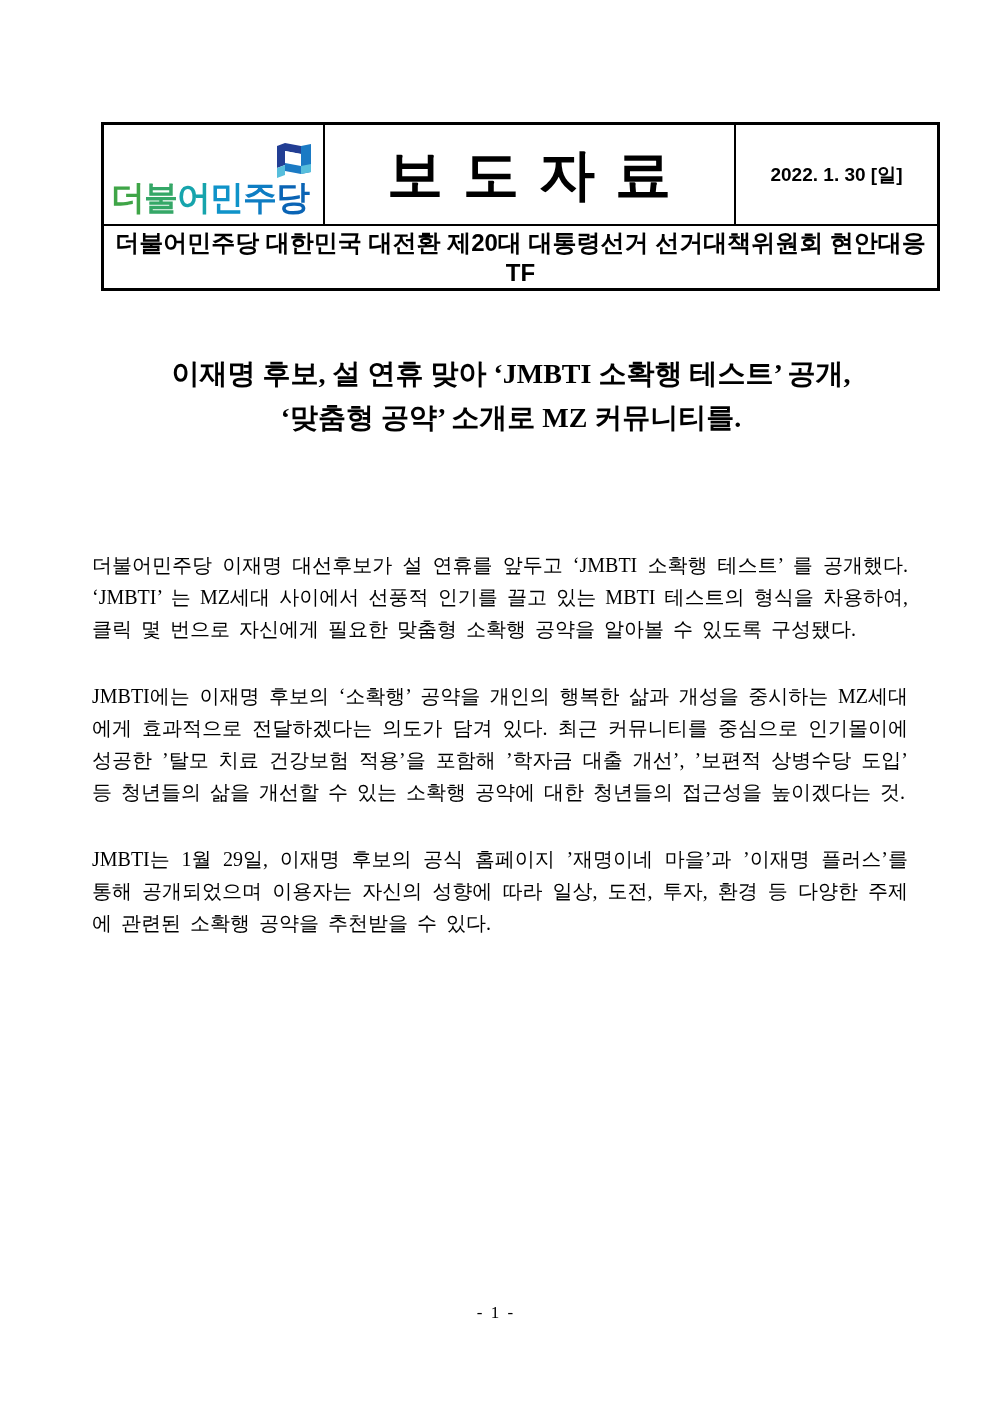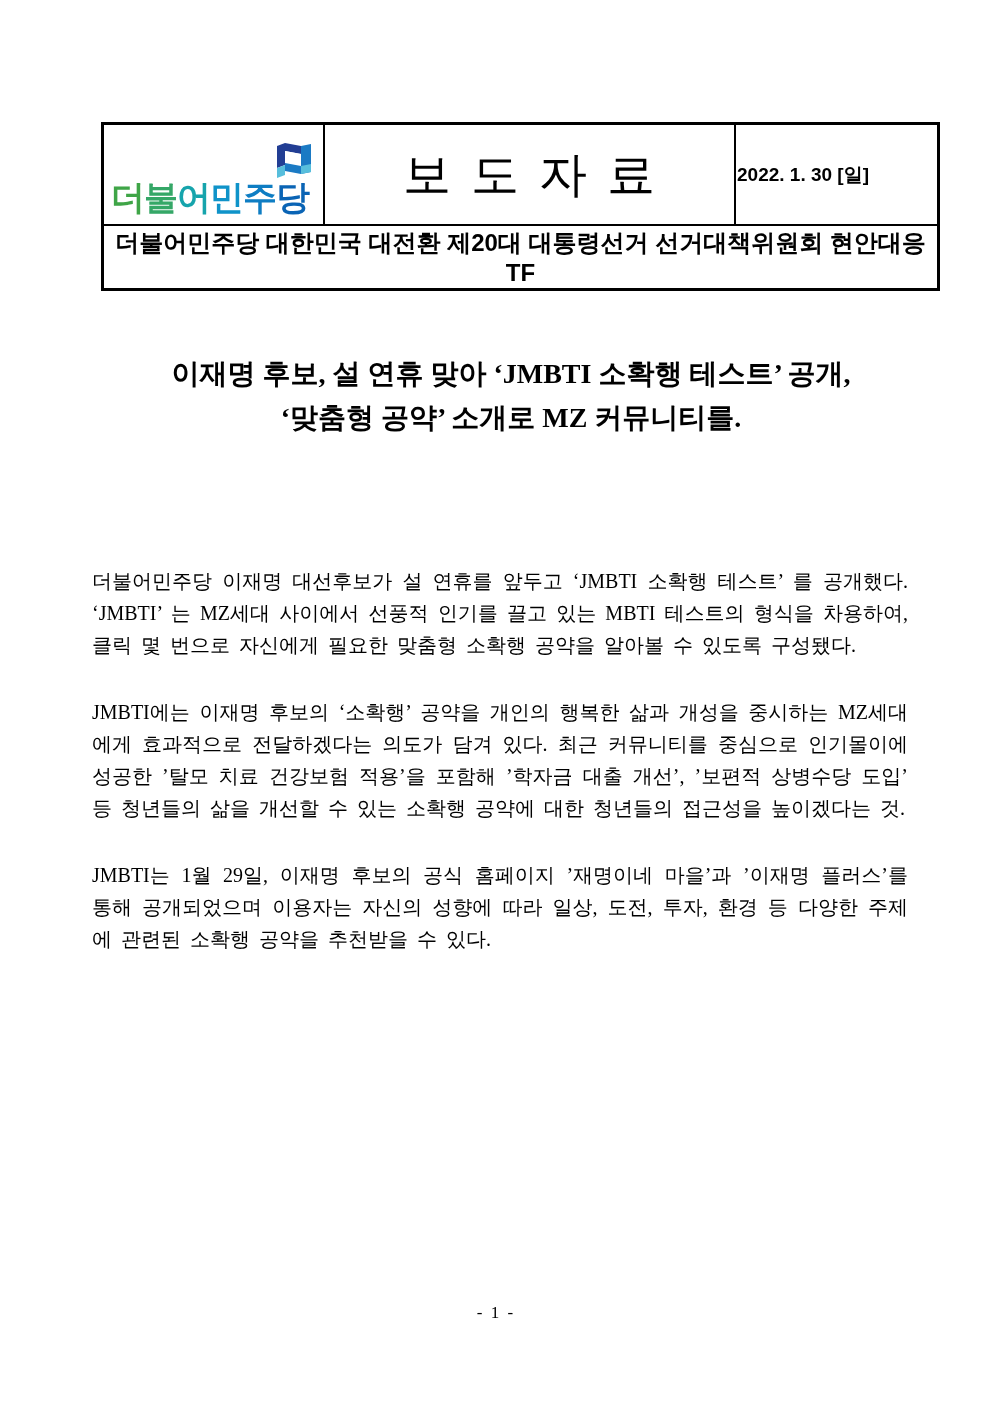--- a/index.html
+++ b/index.html
@@ -21,26 +21,26 @@
   .row3{height:31px;}
   .logo-cell{position:relative;}
   .logo-wrap{position:relative;width:100%;height:97px;}
   .logo-text{
     position:absolute;left:6px;bottom:9px;white-space:nowrap;
     font-weight:800;font-size:34px;letter-spacing:-1px;line-height:1;
   }
   .flag-svg{position:absolute;left:172px;top:12px;}
   .doctype-cell{
     text-align:center;vertical-align:middle;
-    font-weight:400;font-size:48px;letter-spacing:20px;padding-left:20px;
+    font-weight:700;font-size:56px;letter-spacing:20px;padding-left:20px;
     line-height:1;
     margin-left:32px;
   }
   .date-cell{
-    vertical-align:middle;
+    text-align:center;vertical-align:middle;
     font-weight:700;font-size:19px;
   }
   .committee-cell{
     text-align:center;vertical-align:middle;
     font-weight:600;font-size:24px;
   }
   .contact-cell{
     text-align:right;vertical-align:middle;
     font-weight:600;font-size:18px;padding-right:5px;
   }
@@ -54,21 +54,21 @@
   .subtitle{
     position:absolute;left:94px;top:470px;width:812px;
     font-weight:700;font-size:20px;line-height:30px;
   }
   .subtitle .bullet{font-weight:400;font-size:22px;margin-right:8px;}
   
   .article-body{
     position:absolute;left:92px;top:549px;width:816px;
     font-size:20px;line-height:32px;text-align:justify;word-spacing:4px;
   }
-  .article-body p{margin:16px 0 35px 0;font-family:Liberation Serif, serif;}
+  .article-body p{margin:0 0 35px 0;font-family:Liberation Serif, serif;}
   
   .page-number{
     position:absolute;left:0;top:1303px;width:100%;
     text-align:center;font-size:17px;letter-spacing:2px;
   }
 </style>
 </head>
 <body>
 
 <div class="page">

